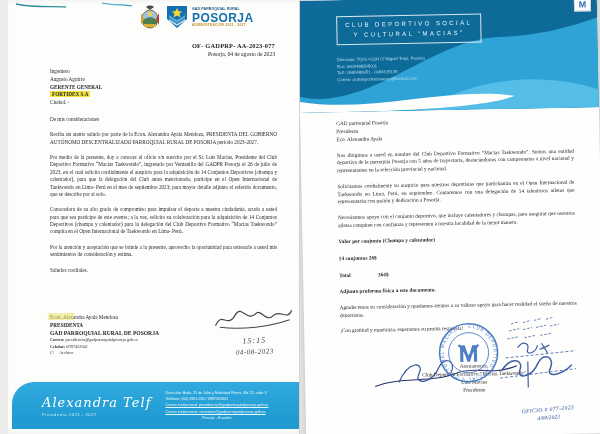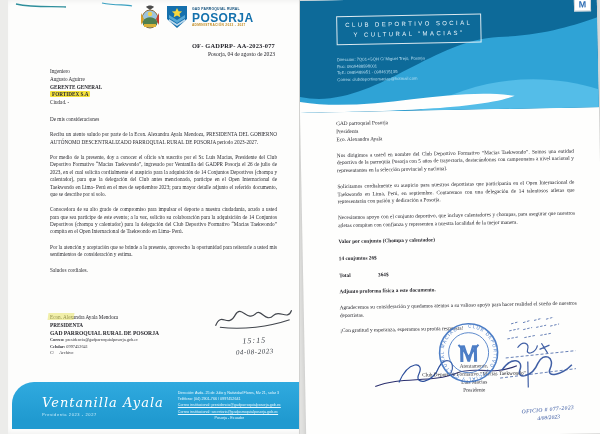--- a/index.html
+++ b/index.html
@@ -157,21 +157,21 @@
           <path d="M4,20 C10,6 16,24 24,10 C30,0 36,18 44,10 C50,4 54,20 62,12 C68,6 76,18 80,8" stroke="#42464d" stroke-width="1.2" fill="none" stroke-linecap="round"></path>
           <path d="M8,22 C30,26 58,23 78,17" stroke="#42464d" stroke-width="1" fill="none"></path>
         </svg>
         <div class="t1">15:15</div>
         <div class="t2">04-08-2023</div>
       </div>
     </div>
 
     <div class="lp-footer">
       <div class="f-name">
-        <div class="f-script">Ventanilla Ayala</div>
+        <div class="f-script">Alexandra Telf</div>
         <div class="f-role">Presidenta 2023 - 2027</div>
       </div>
       <div class="f-contacts">
         <div>Dirección: Avda. 25 de Julio y Natividad Flores, Mz 21, solar 3</div>
         <div>Teléfono: (04) 2901-766 / 0997452641</div>
         <div>Correo institucional: presidencia@gadparroquialposorja.gob.ec</div>
         <div>Correo institucional: secretaria@gadparroquialposorja.gob.ec</div>
         <div>Posorja - Ecuador</div>
       </div>
     </div>

